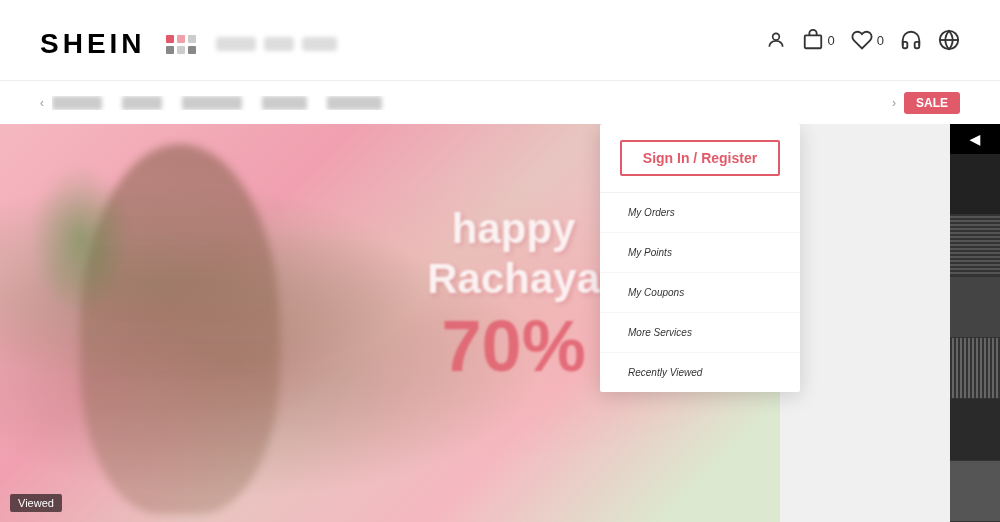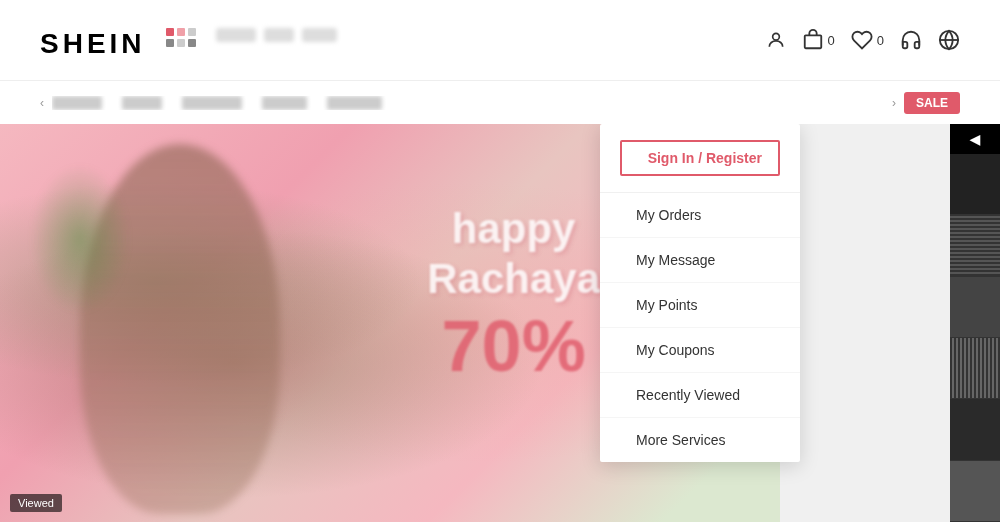--- a/index.html
+++ b/index.html
@@ -19,21 +19,21 @@
       display: flex;
       align-items: center;
       padding: 0 40px;
       justify-content: space-between;
       position: relative;
       z-index: 10;
     }
 
     .logo-area {
       display: flex;
-      align-items: flex-start;
+      align-items: center;
       gap: 12px;
       margin-top: 8px;
     }
 
     .logo-text {
       font-size: 28px;
       font-weight: 900;
       letter-spacing: 4px;
       color: #000;
     }
@@ -227,31 +227,32 @@
 
     .signin-btn {
       border: 2px solid #e05a6a;
       color: #e05a6a;
       background: #fff;
       padding: 8px 16px;
       font-size: 14px;
       font-weight: 600;
       cursor: pointer;
       width: 100%;
-      text-align: right;
+      text-align: center;
       display: block;
       border-radius: 2px;
     }
 
     .dropdown-item {
-      padding: 14px 36px;
-      font-size: 14px;
+      padding: 14px 28px;
+      font-size: 10px;
       color: #333;
       cursor: pointer;
       border-bottom: 1px solid #f5f5f5;
+      font-style: italic;
     }
 
     .dropdown-item:last-child {
       border-bottom: none;
     }
 
     
     .watermark {
       position: absolute;
       bottom: 10px;
@@ -400,38 +401,35 @@
   <div class="dropdown-menu">
 
     <div class="dropdown-signin">
       <button class="signin-btn">Sign In / Register</button>
     </div>
 
     <div class="dropdown-item">
       <span>My Orders</span>
     </div>
 
-    <div class="dropdown-item">
-      <span>My Message</span>
-    </div>
 
     <div class="dropdown-item">
       <span>My Points</span>
     </div>
 
     <div class="dropdown-item">
       <span>My Coupons</span>
     </div>
 
     <div class="dropdown-item">
+      <span>More Services</span>
+    </div>
+
+    <div class="dropdown-item">
       <span>Recently Viewed</span>
-    </div>
-
-    <div class="dropdown-item">
-      <span>More Services</span>
     </div>
 
   </div>
 
   <div class="watermark">
     <span>Viewed</span>
   </div>
 
 </div>
 

